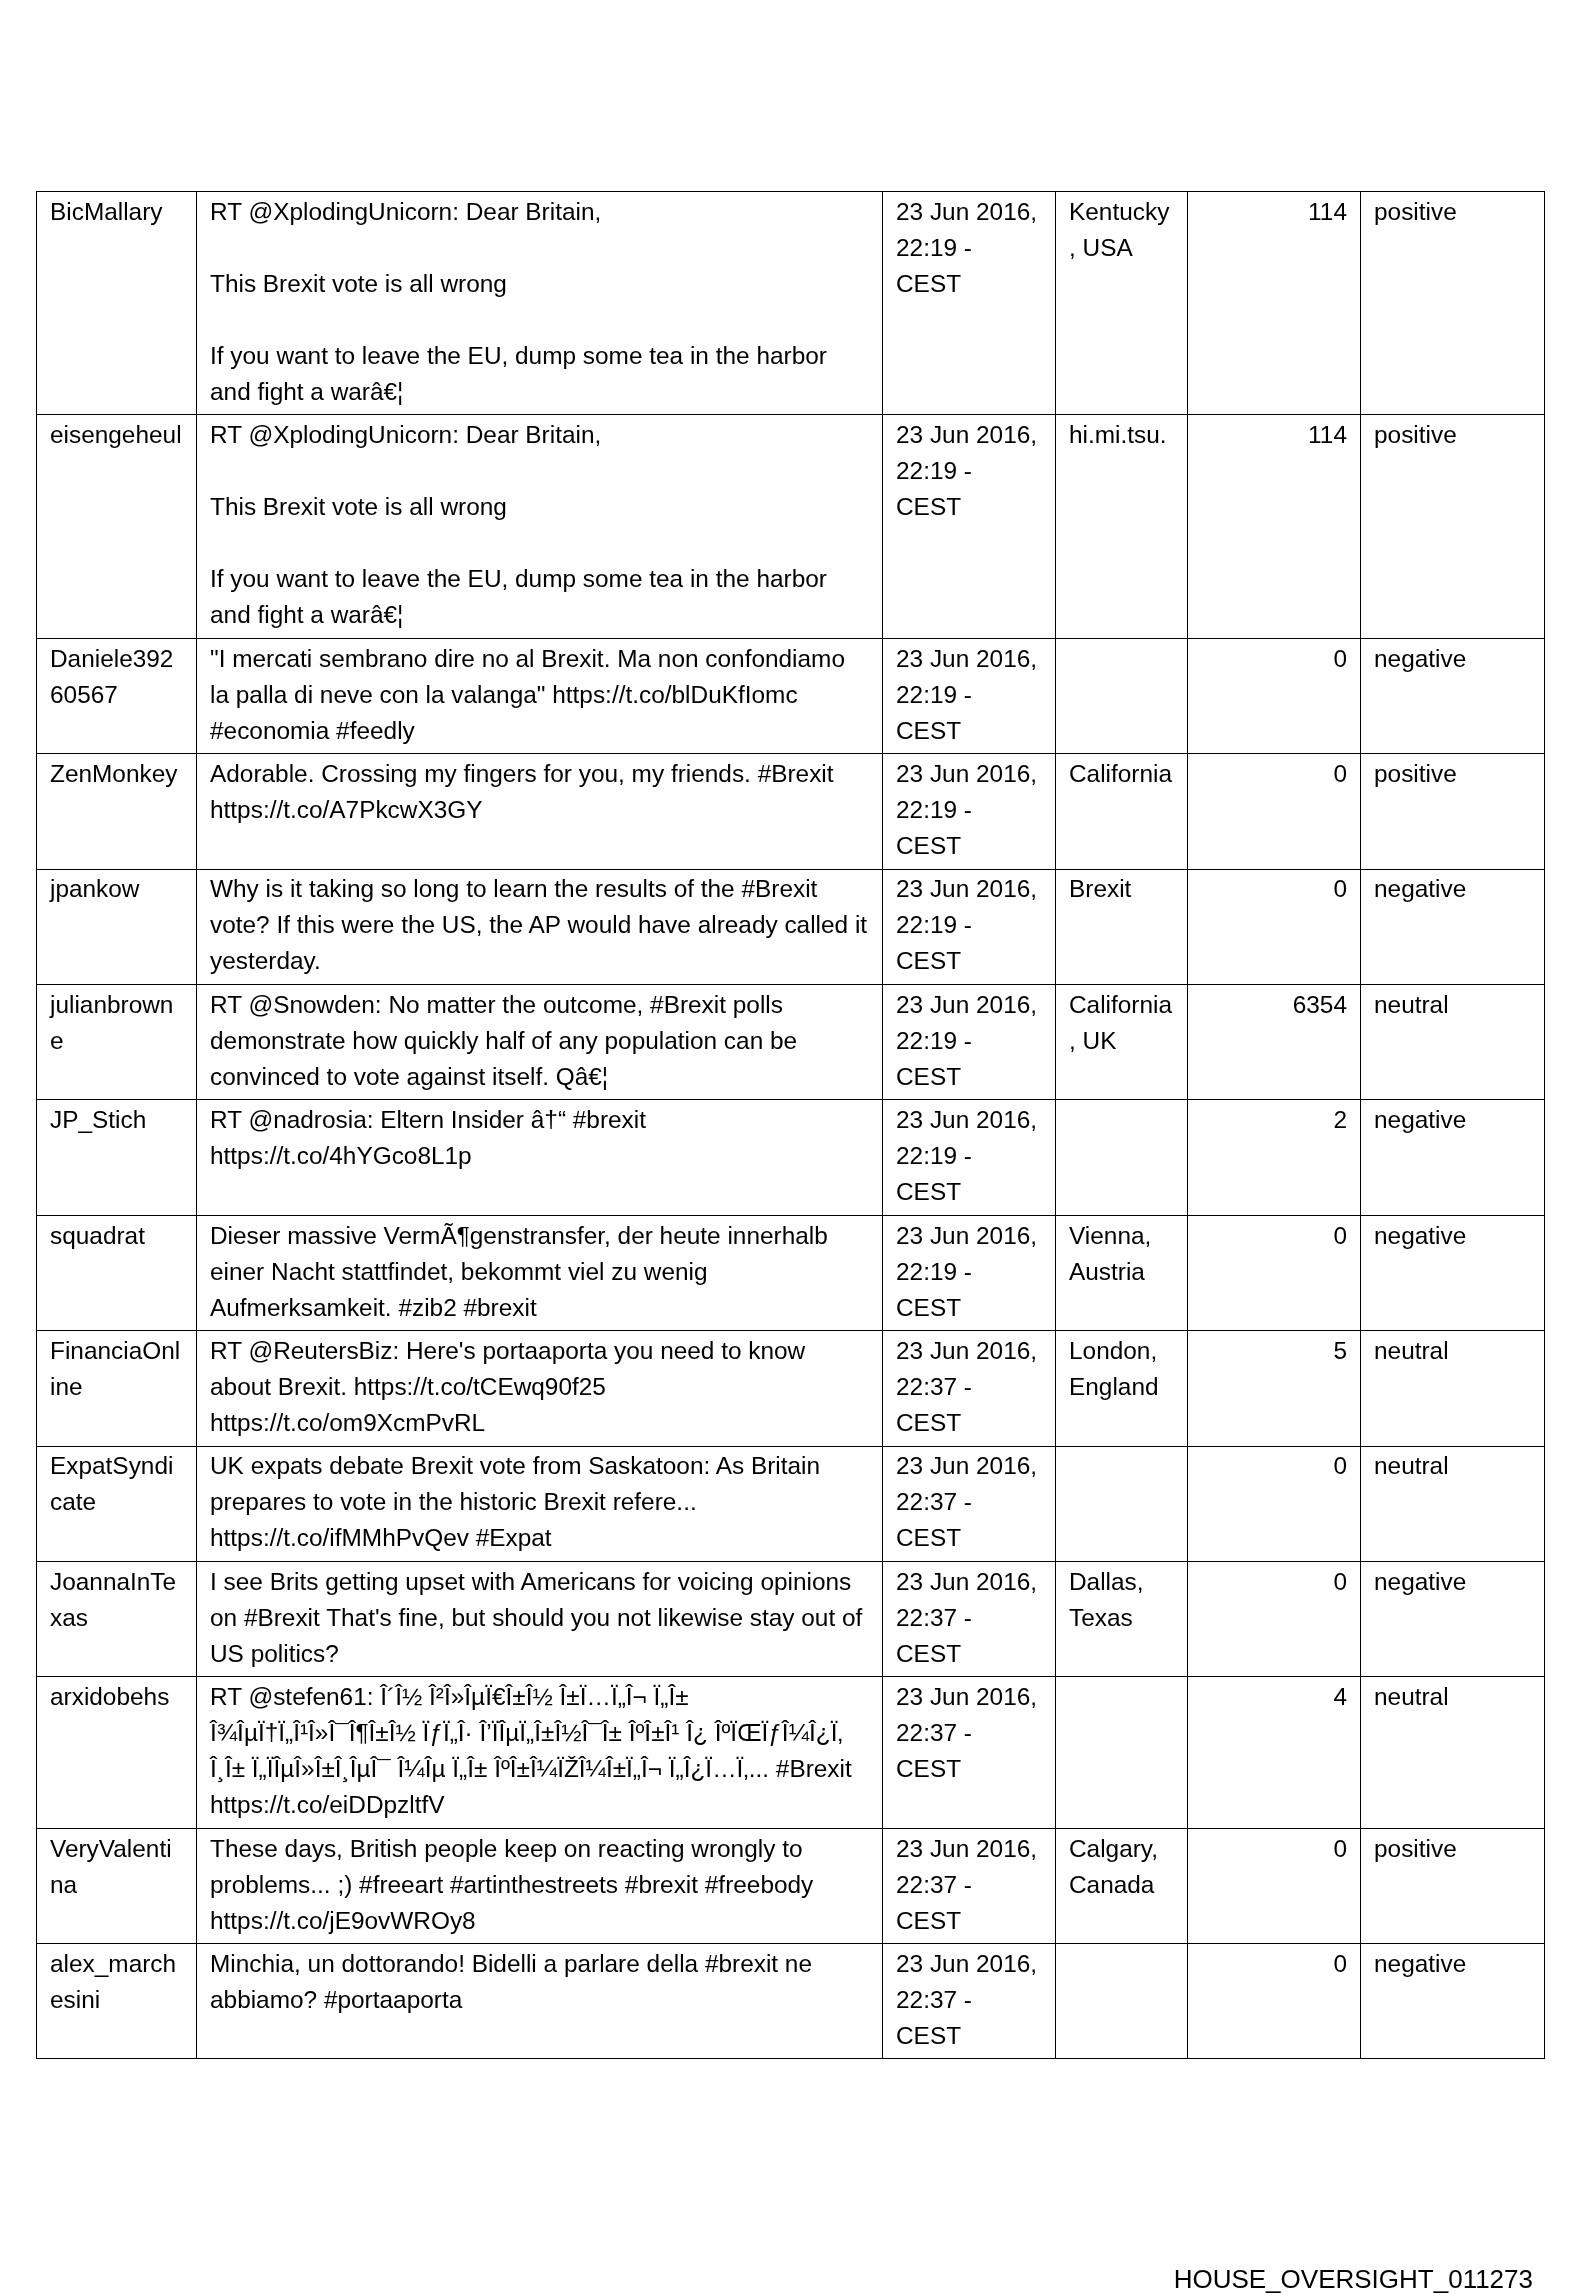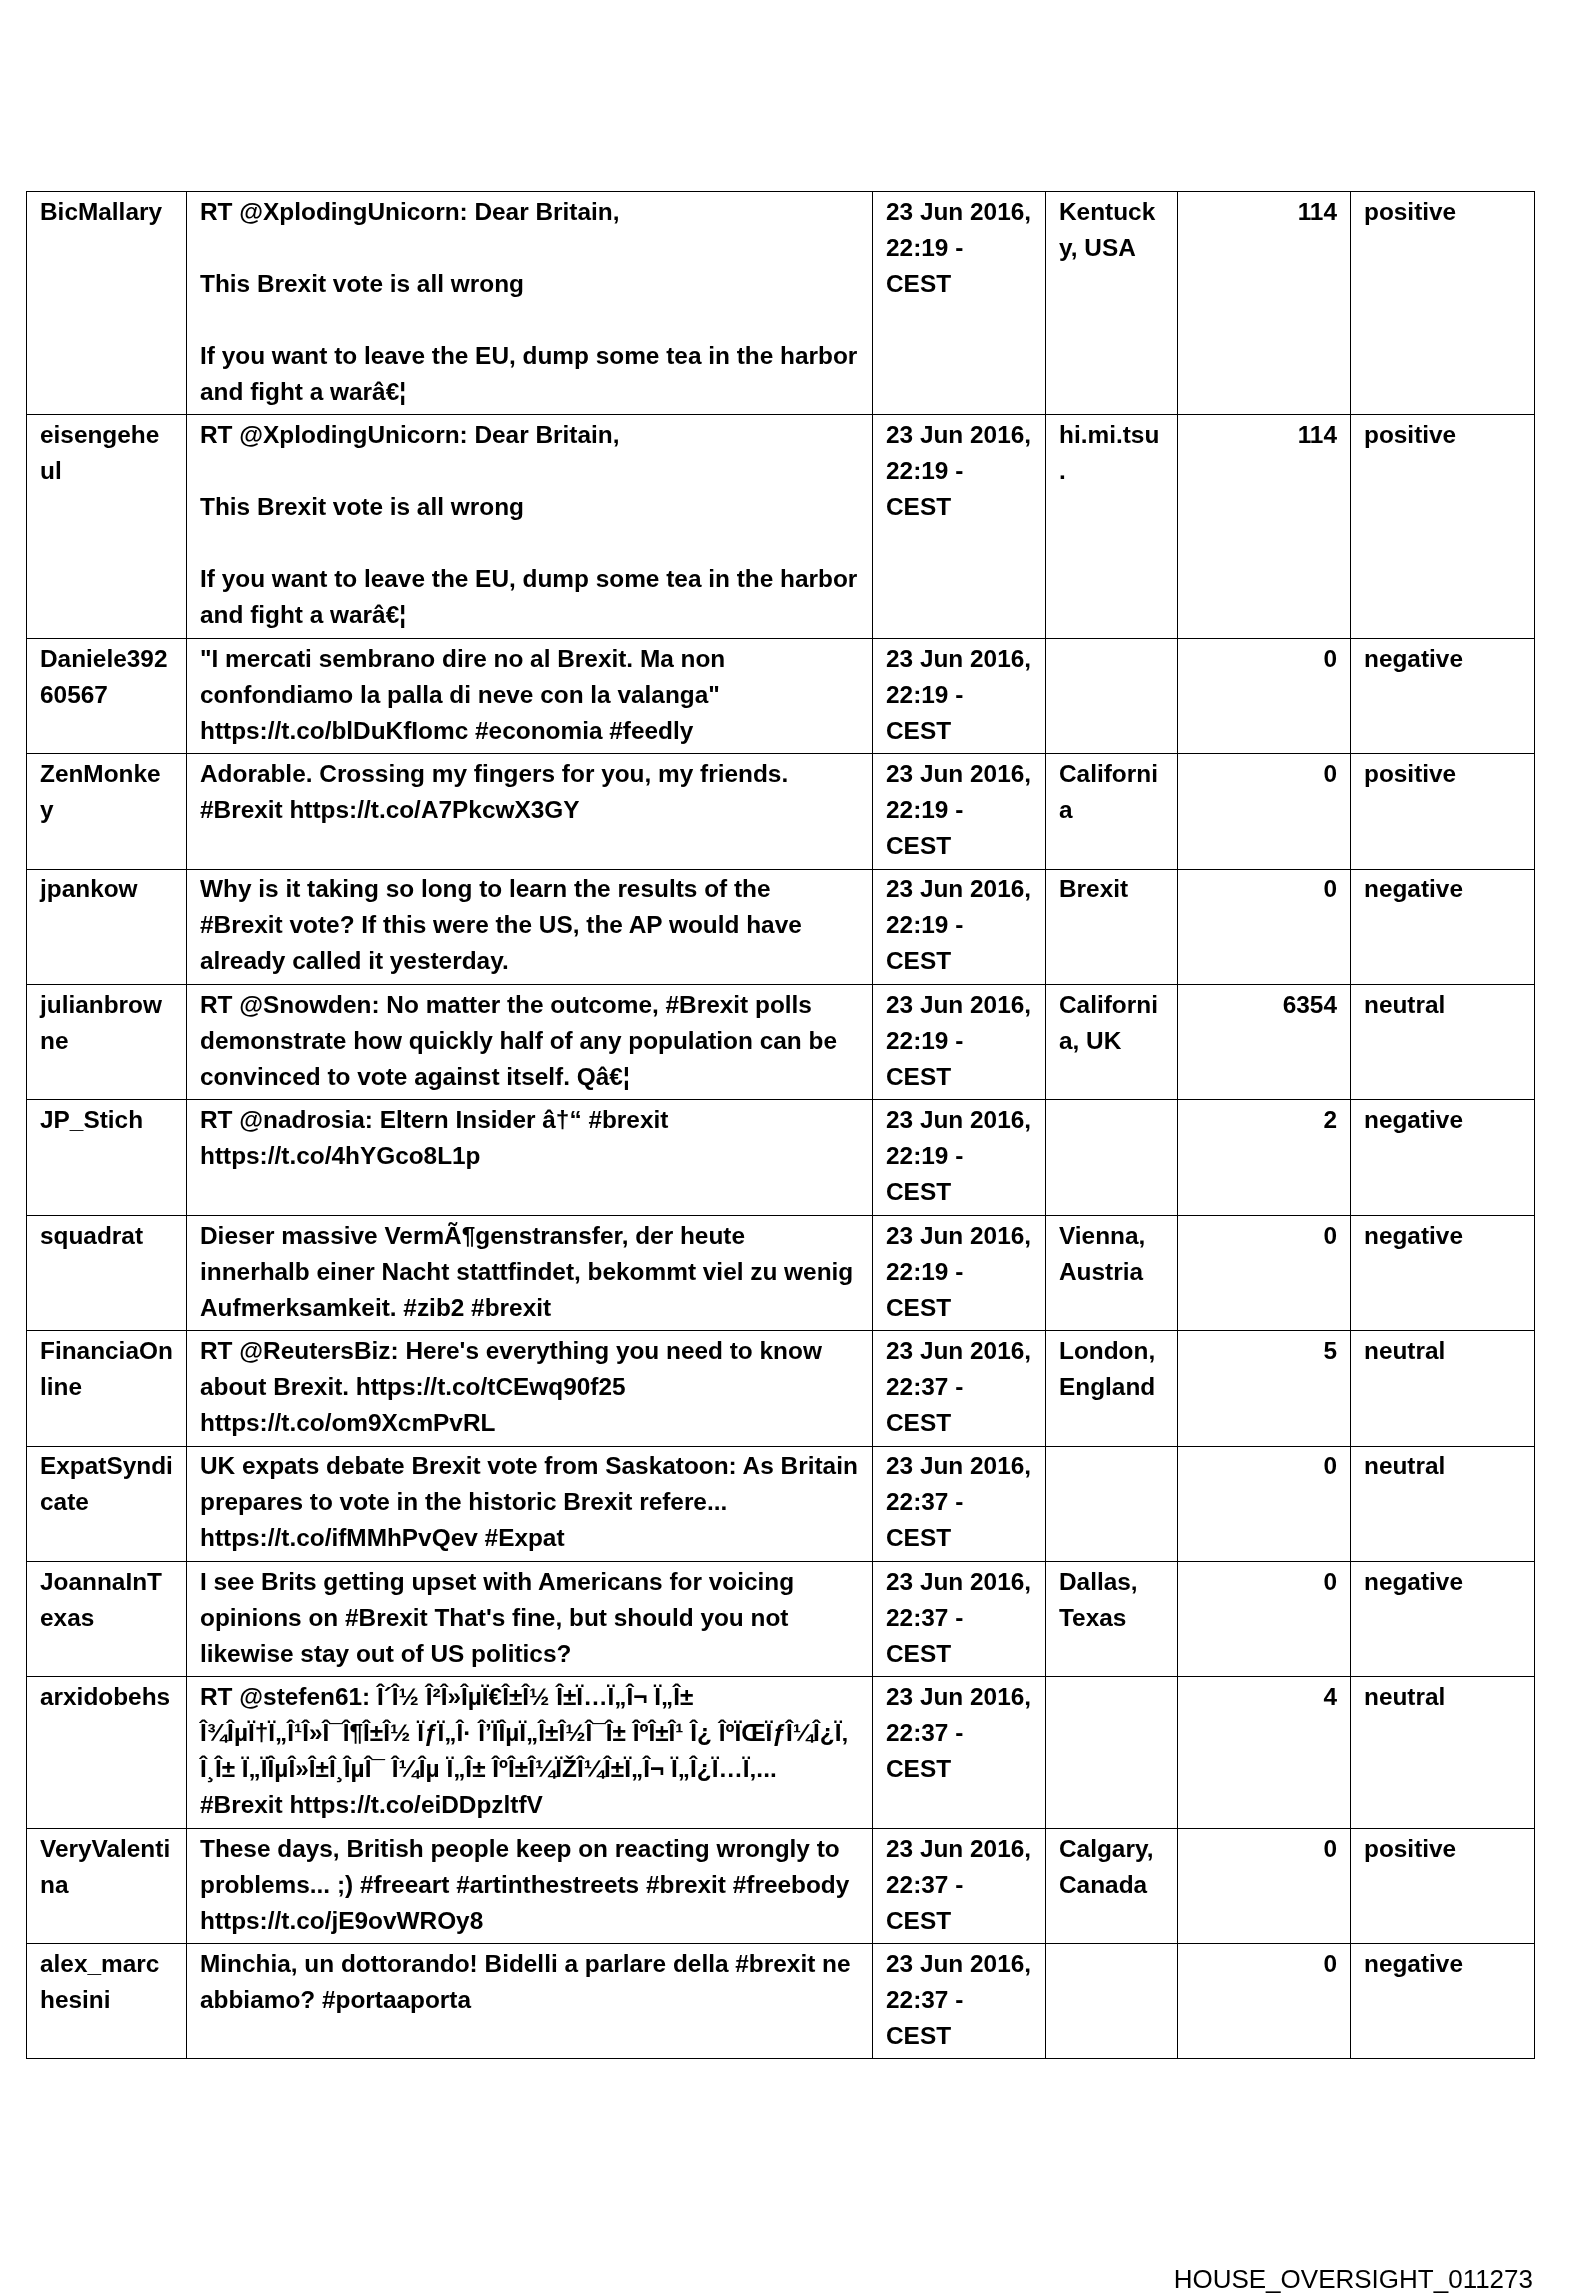--- a/index.html
+++ b/index.html
@@ -15,26 +15,25 @@
     color: #000000;
     position: relative;
     overflow: hidden;
   }
   .page {
     position: absolute;
     inset: 0;
   }
   table.tweet-table {
     position: absolute;
-    left: 26px;
+    left: 36px;
     top: 191px;
     width: 1507px;
     border-collapse: collapse;
     table-layout: fixed;
-    font-weight: bold;
   }
   table.tweet-table td {
     border: 1.3px solid #000000;
     vertical-align: top;
     padding: 1.9px 13px 4.5px 13px;
     font-size: 24.4px;
     line-height: 36px;
     white-space: pre-wrap;
     overflow-wrap: break-word;
     word-break: break-word;
@@ -138,21 +137,21 @@
         <tr>
     <td class="c-user">squadrat</td>
     <td class="c-text">Dieser massive VermÃ¶genstransfer, der heute innerhalb einer Nacht stattfindet, bekommt viel zu wenig Aufmerksamkeit. #zib2 #brexit</td>
     <td class="c-date">23 Jun 2016, 22:19 - CEST</td>
     <td class="c-loc">Vienna, Austria</td>
     <td class="c-count">0</td>
     <td class="c-sent">negative</td>
   </tr>
         <tr>
     <td class="c-user">FinanciaOnline</td>
-    <td class="c-text">RT @ReutersBiz: Here's everything you need to know about Brexit. https://t.co/tCEwq90f25 https://t.co/om9XcmPvRL</td>
+    <td class="c-text">RT @ReutersBiz: Here's portaaporta you need to know about Brexit. https://t.co/tCEwq90f25 https://t.co/om9XcmPvRL</td>
     <td class="c-date">23 Jun 2016, 22:37 - CEST</td>
     <td class="c-loc">London, England</td>
     <td class="c-count">5</td>
     <td class="c-sent">neutral</td>
   </tr>
         <tr>
     <td class="c-user">ExpatSyndicate</td>
     <td class="c-text">UK expats debate Brexit vote from Saskatoon: As Britain prepares to vote in the historic Brexit refere... https://t.co/ifMMhPvQev #Expat</td>
     <td class="c-date">23 Jun 2016, 22:37 - CEST</td>
     <td class="c-loc"></td>

